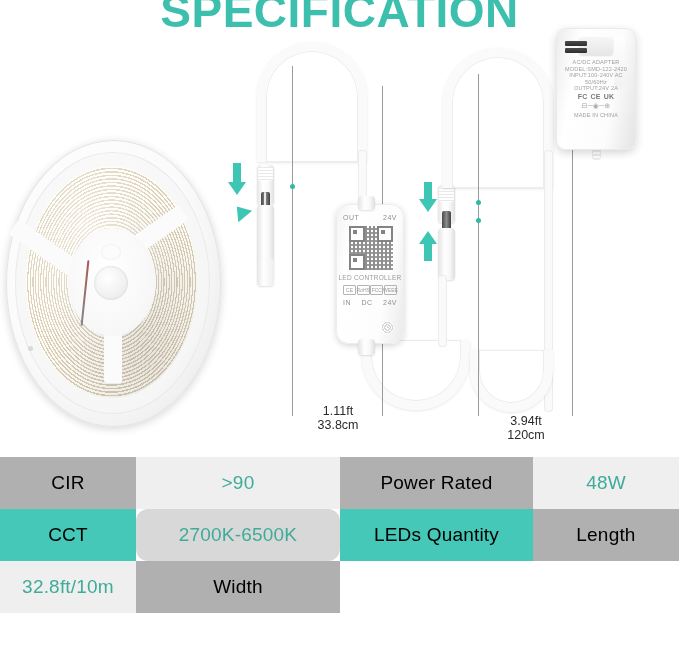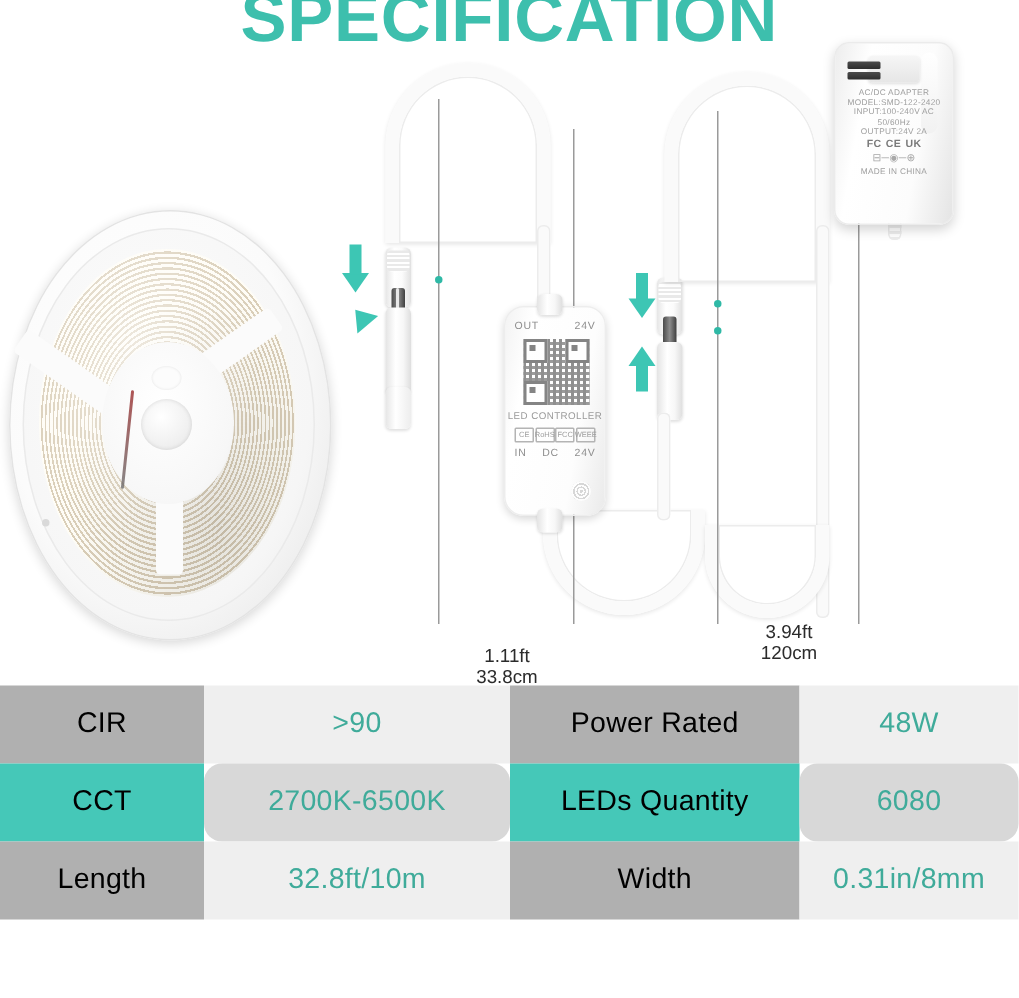--- a/index.html
+++ b/index.html
@@ -230,21 +230,21 @@
 
   <div class="guide guide-v" style="left:292px;top:66px;height:350px;"></div>
   <div class="dot" style="left:290px;top:184px;"></div>
   <div class="guide guide-v" style="left:382px;top:86px;height:330px;"></div>
 
   <div class="guide guide-v" style="left:478px;top:74px;height:342px;"></div>
   <div class="dot" style="left:476px;top:200px;"></div>
   <div class="dot" style="left:476px;top:218px;"></div>
   <div class="guide guide-v" style="left:572px;top:96px;height:320px;"></div>
 
-  <div class="dim-label" style="left:300px;top:430px;width:76px;">
+  <div class="dim-label" style="left:300px;top:404px;width:76px;">
     <div>1.11ft</div>
     <div>33.8cm</div>
   </div>
   <div class="dim-label" style="left:488px;top:414px;width:76px;">
     <div>3.94ft</div>
     <div>120cm</div>
   </div>
 
   <div id="controller">
     <div class="ctl-row" style="top:9px;">
@@ -307,21 +307,19 @@
 <div id="spec-table">
 
   <div class="cell lab gray">CIR</div>
   <div class="cell val lite">&gt;90</div>
   <div class="cell lab gray">Power Rated</div>
   <div class="cell val lite">48W</div>
 
   <div class="cell lab teal">CCT</div>
   <div class="cell val dark">2700K-6500K</div>
   <div class="cell lab teal">LEDs Quantity</div>
-  <div class="cell val dark">6080</div>
 
   <div class="cell lab gray">Length</div>
   <div class="cell val lite">32.8ft/10m</div>
   <div class="cell lab gray">Width</div>
-  <div class="cell val lite">0.31in/8mm</div>
 
 
 </div>
 
 </body></html>

